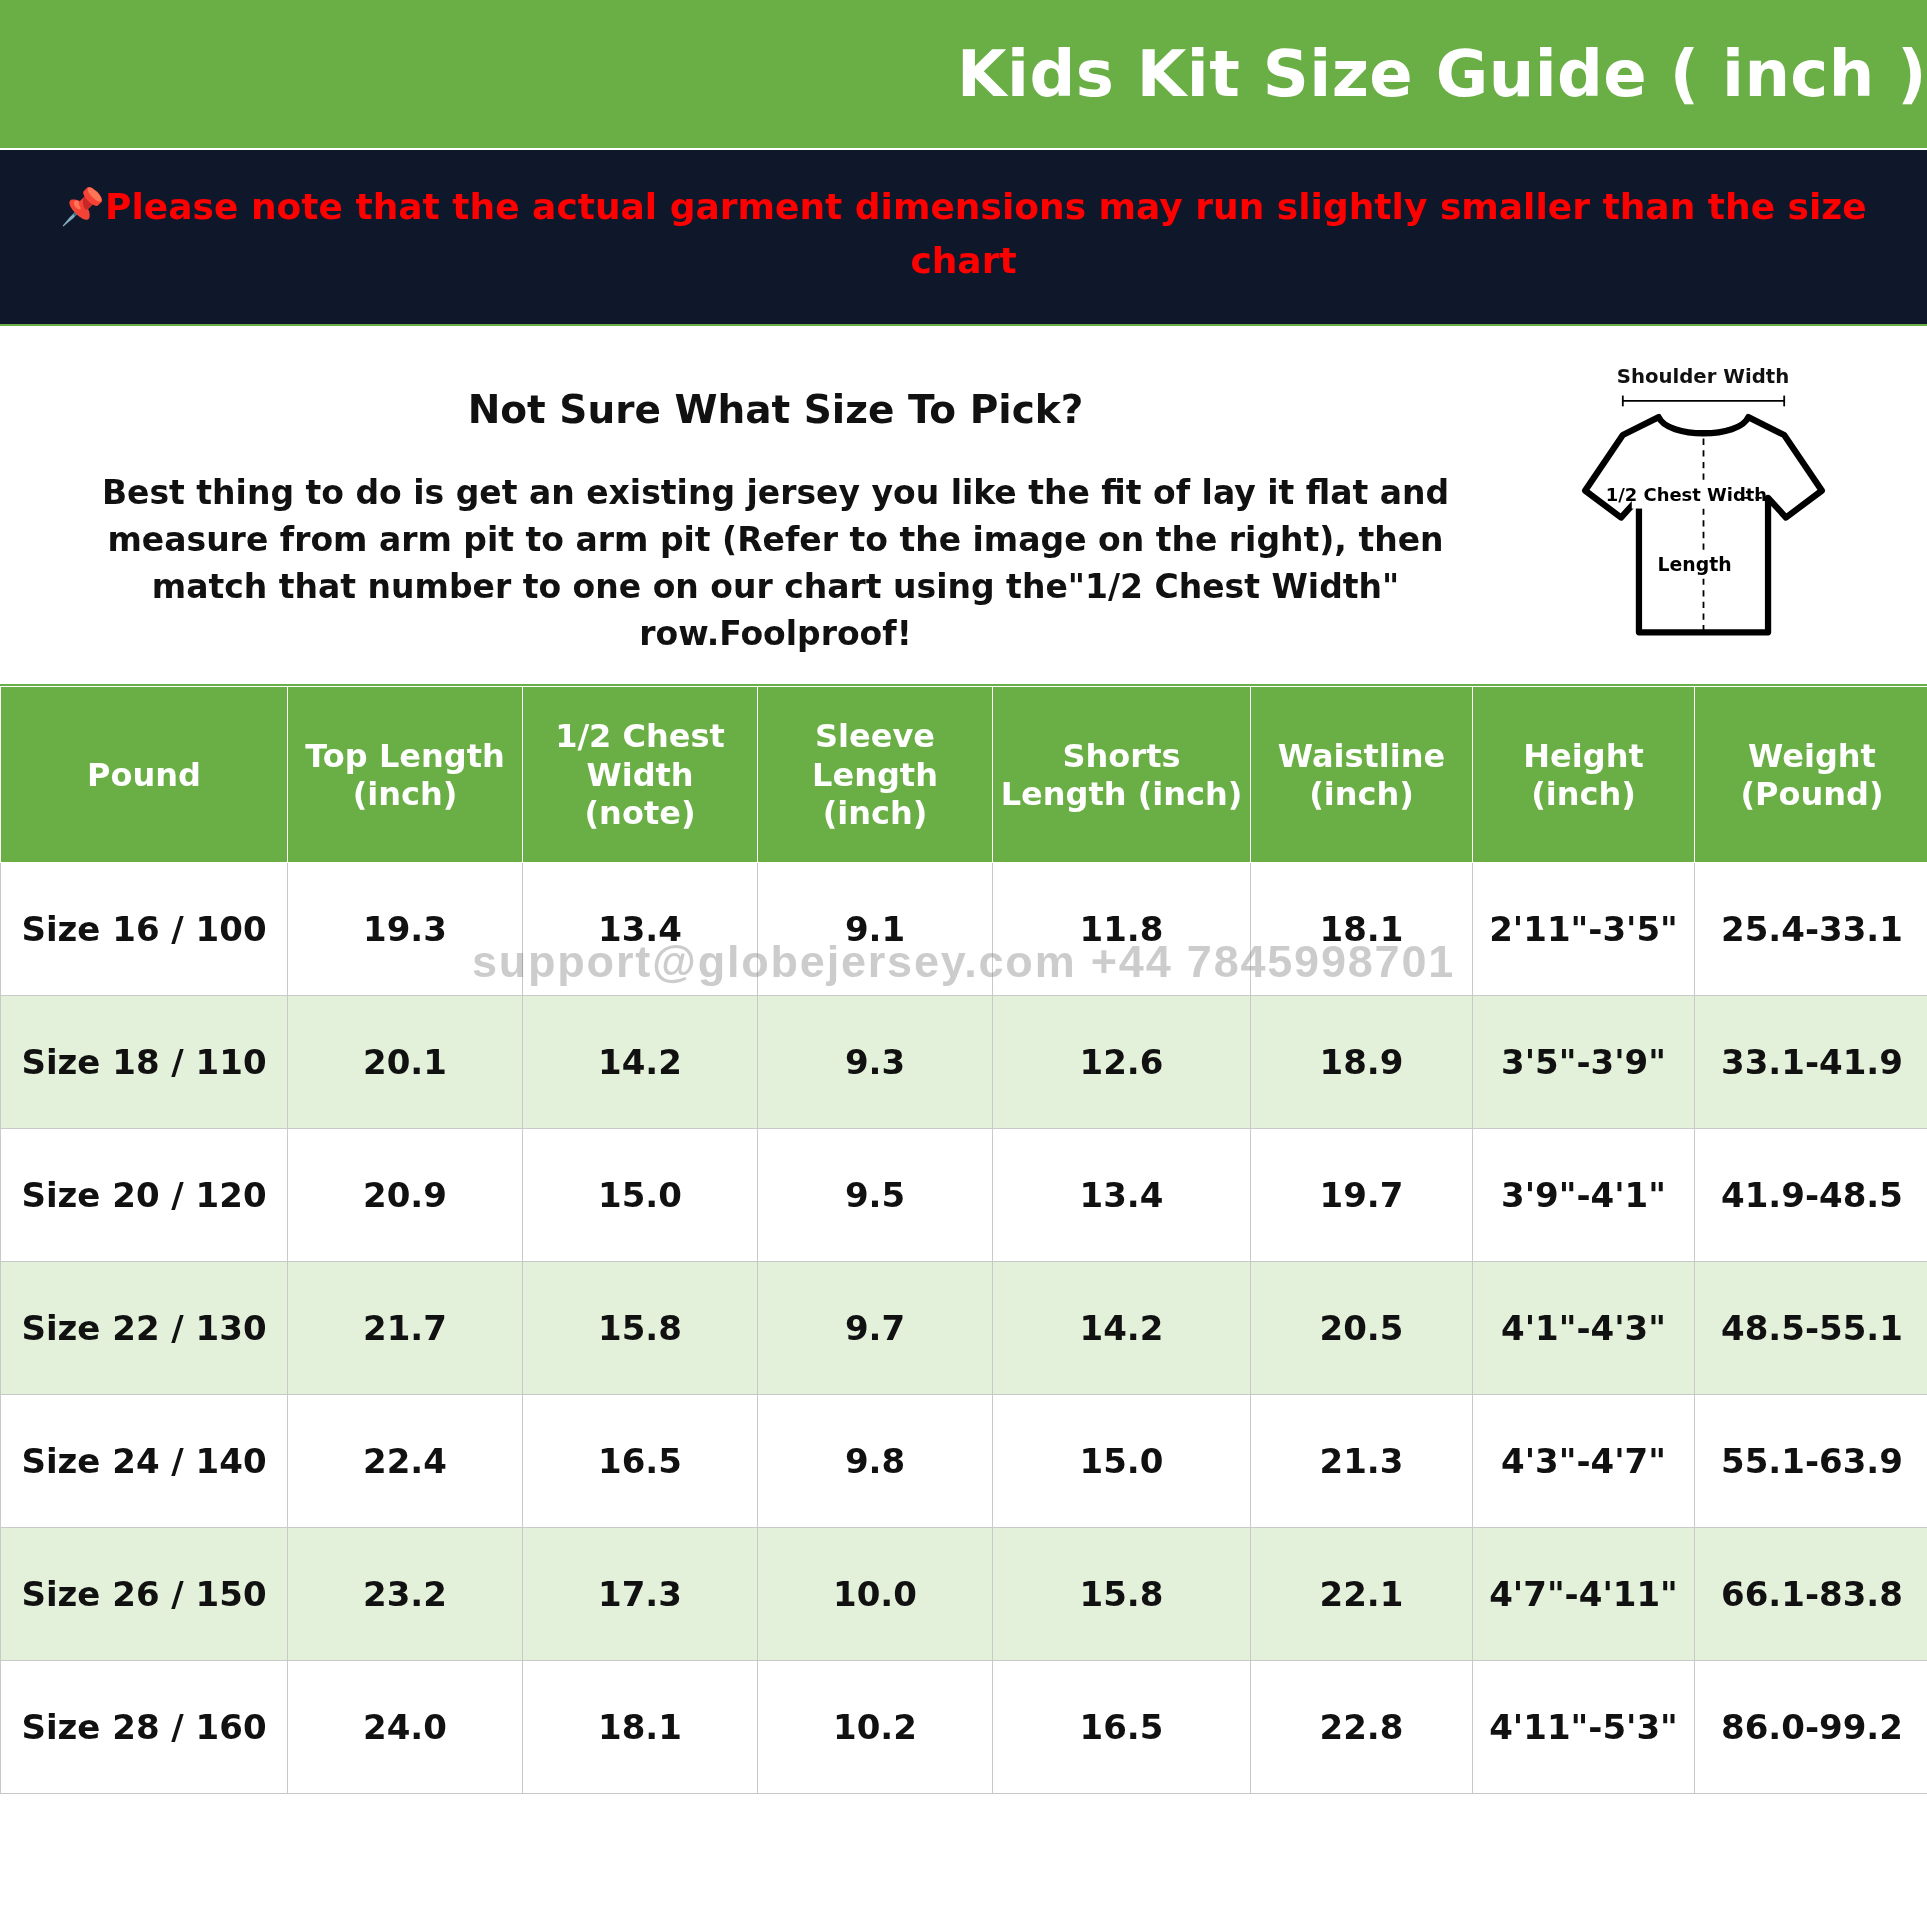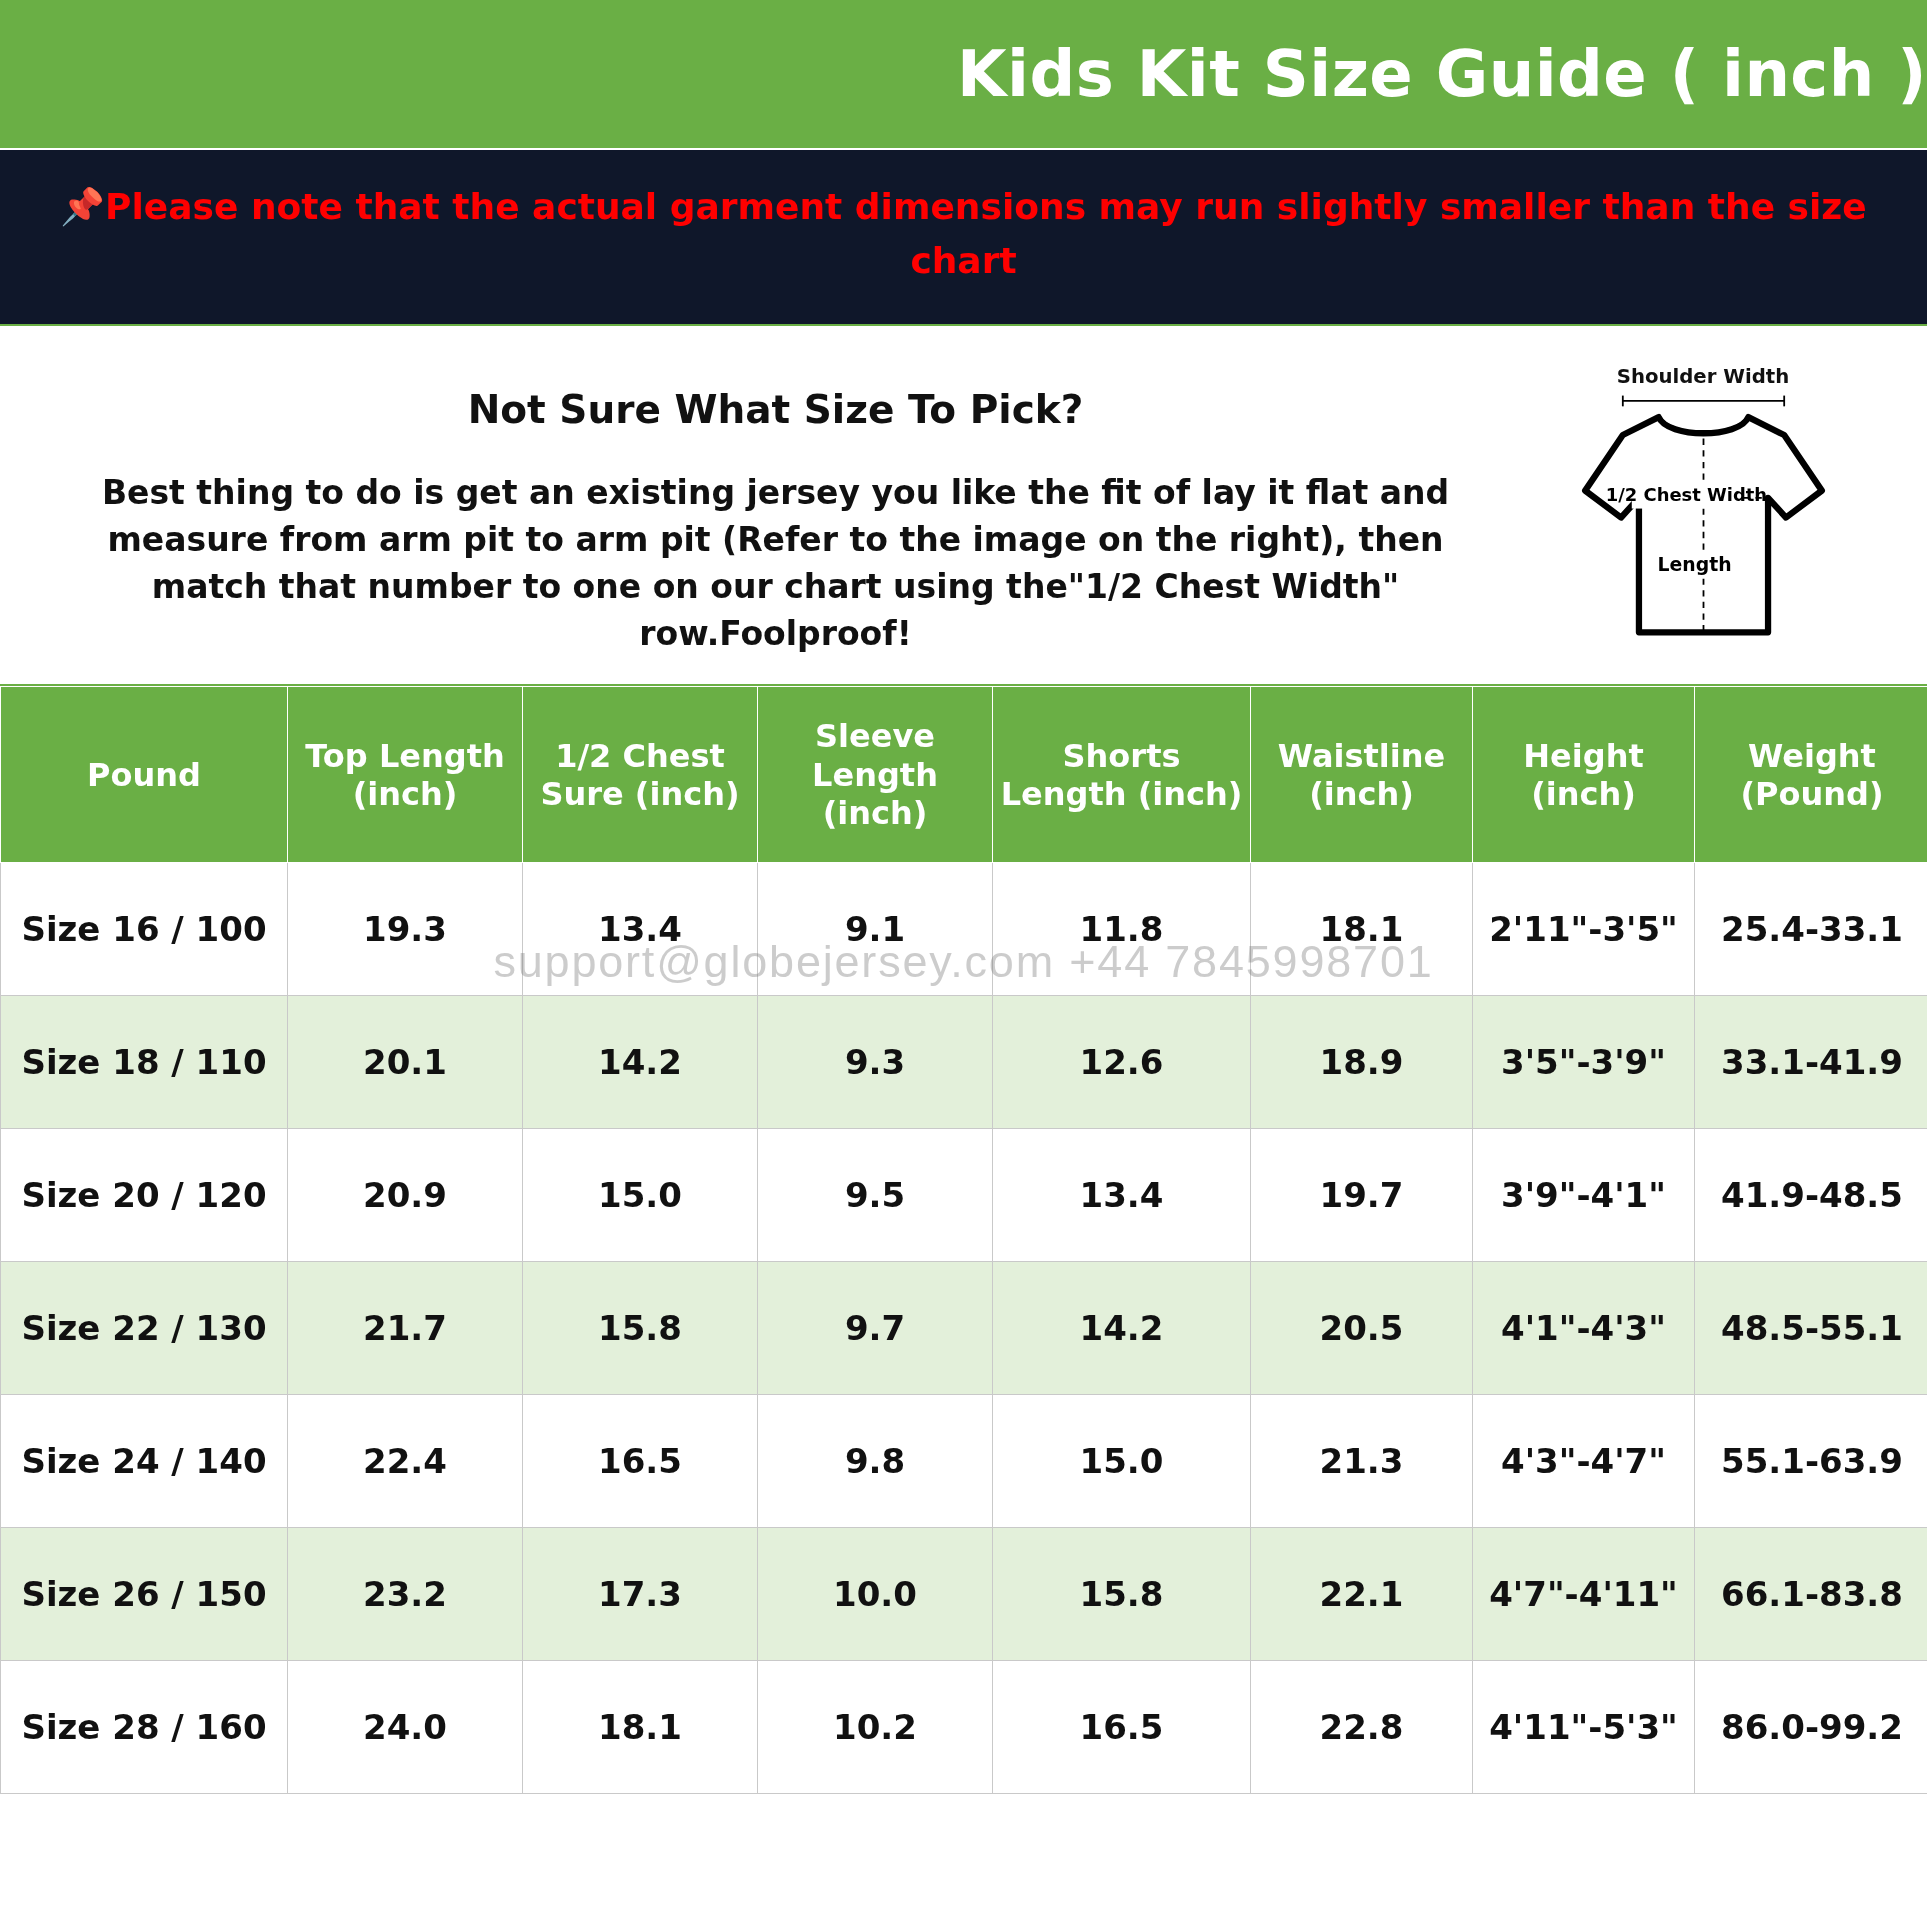--- a/index.html
+++ b/index.html
@@ -154,20 +154,21 @@
     left: 0;
     right: 0;
     top: 936px;
     text-align: center;
     font-size: 45px;
     color: rgba(120,120,120,0.38);
     letter-spacing: 1.8px;
     pointer-events: none;
     font-family: "Liberation Sans", sans-serif;
     white-space: nowrap;
+    font-weight: bold;
   }
 </style>
 </head>
 <body>
 
 <div class="sheet">
 
   <div class="title-bar">
     <div class="title">Kids Kit Size Guide ( inch )</div>
   </div>
@@ -219,21 +220,21 @@
         <col class="c3">
       <col class="c4">
         <col class="c5">
         <col class="c6">
         <col class="c7">
     </colgroup>
     <thead>
       <tr>
         <th><span>Pound</span></th>
         <th><span>Top Length</span><br><span>(inch)</span></th>
-        <th><span>1/2 Chest</span><br><span>Sure (inch)</span></th>
+        <th><span>1/2 Chest</span><br><span>Width (note)</span></th>
         <th><span>Sleeve</span><br><span>Length (inch)</span></th>
         <th><span>Shorts</span><br><span>Length (inch)</span></th>
         <th><span>Waistline</span><br><span>(inch)</span></th>
         <th><span>Height</span><br><span>(inch)</span></th>
         <th><span>Weight</span><br><span>(Pound)</span></th>
       </tr>
     </thead>
     <tbody>
       <tr>
         <td>Size 16 / 100</td>

